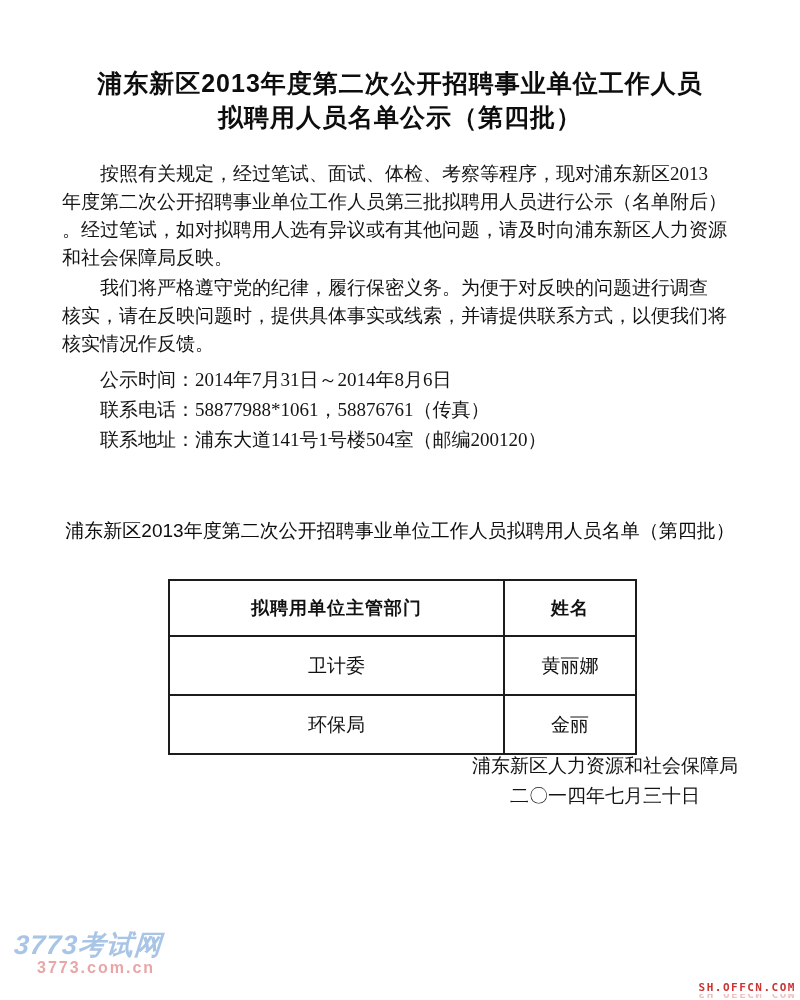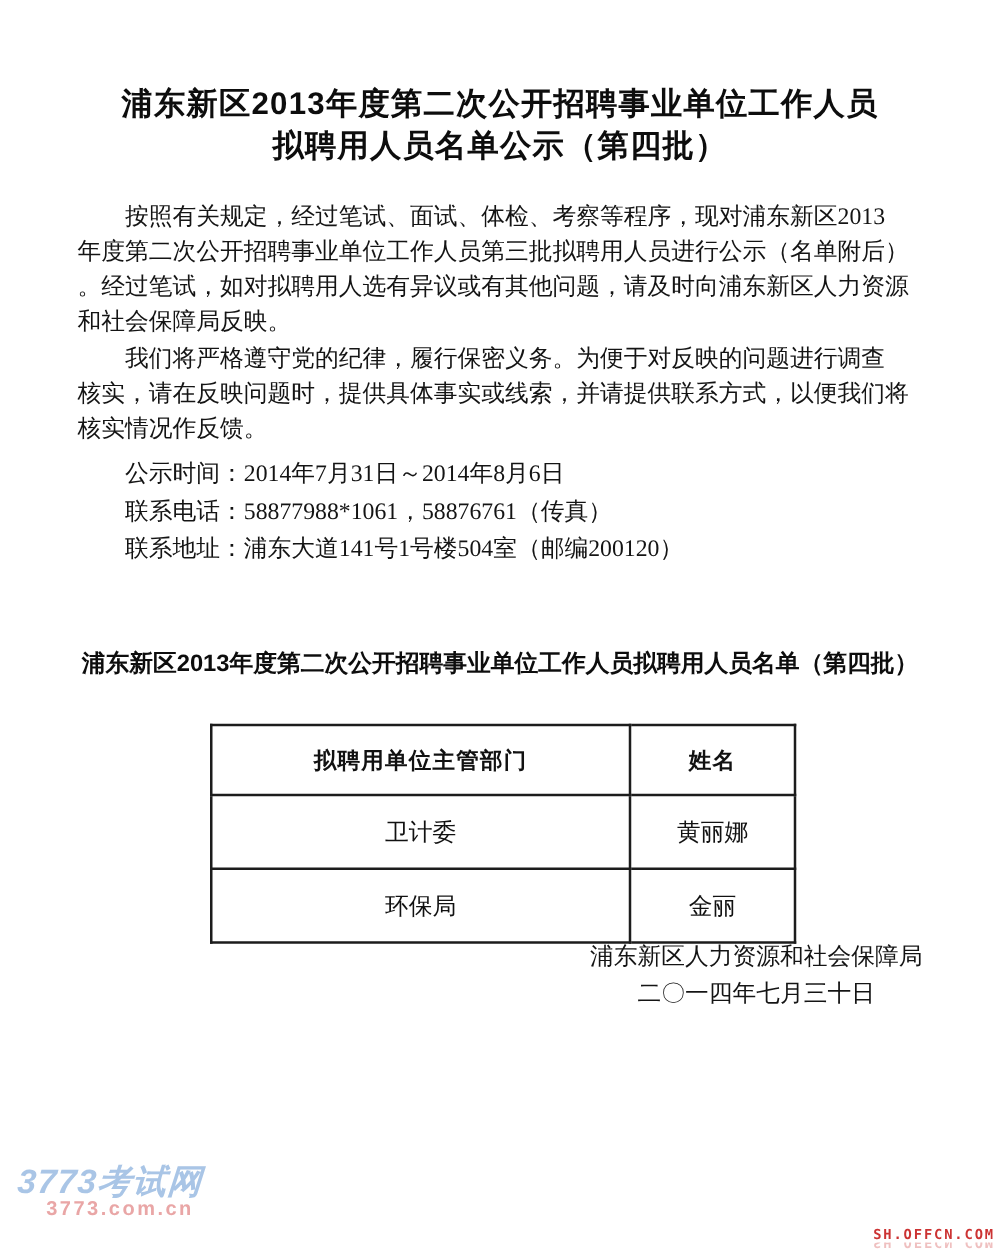--- a/index.html
+++ b/index.html
@@ -40,21 +40,21 @@
   .info-block { margin-top: 7px; }
   .info-block .line { line-height: 30px; }
   .indent { padding-left: 38px; }
 
   .list-title {
     position: absolute;
     top: 518px; left: 0;
     width: 800px;
     text-align: center;
     font-family: "Liberation Sans", "DejaVu Sans", sans-serif;
-    font-weight: bold;
+    font-weight: normal;
     font-size: 19px;
     color: #0d0d0d;
     white-space: nowrap;
   }
 
   table.applicants {
     position: absolute;
     left: 168px; top: 579px;
     width: 467px;
     border-collapse: collapse;

